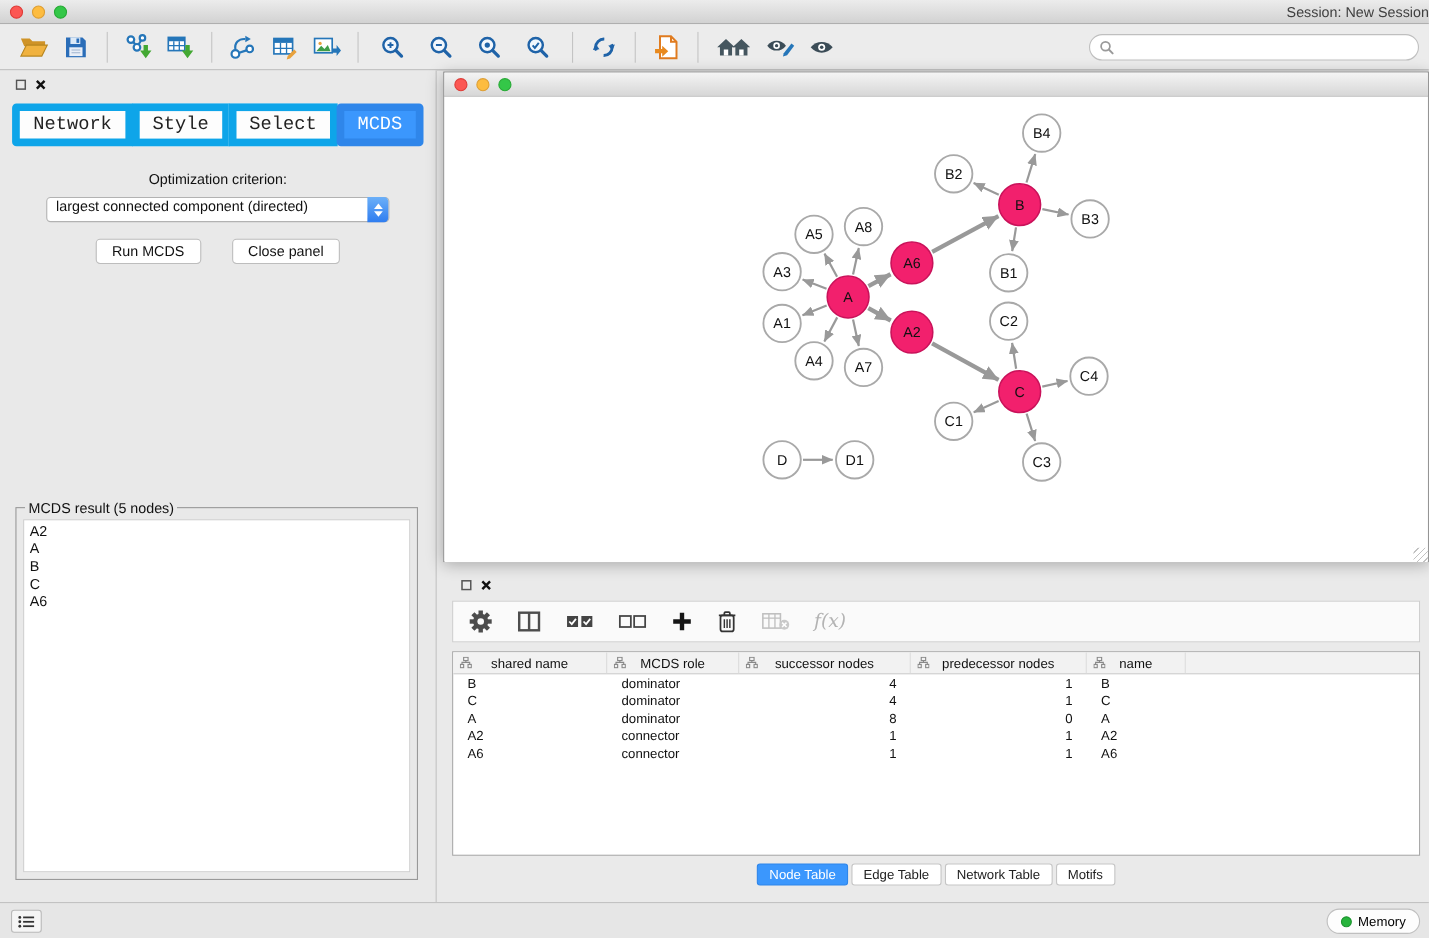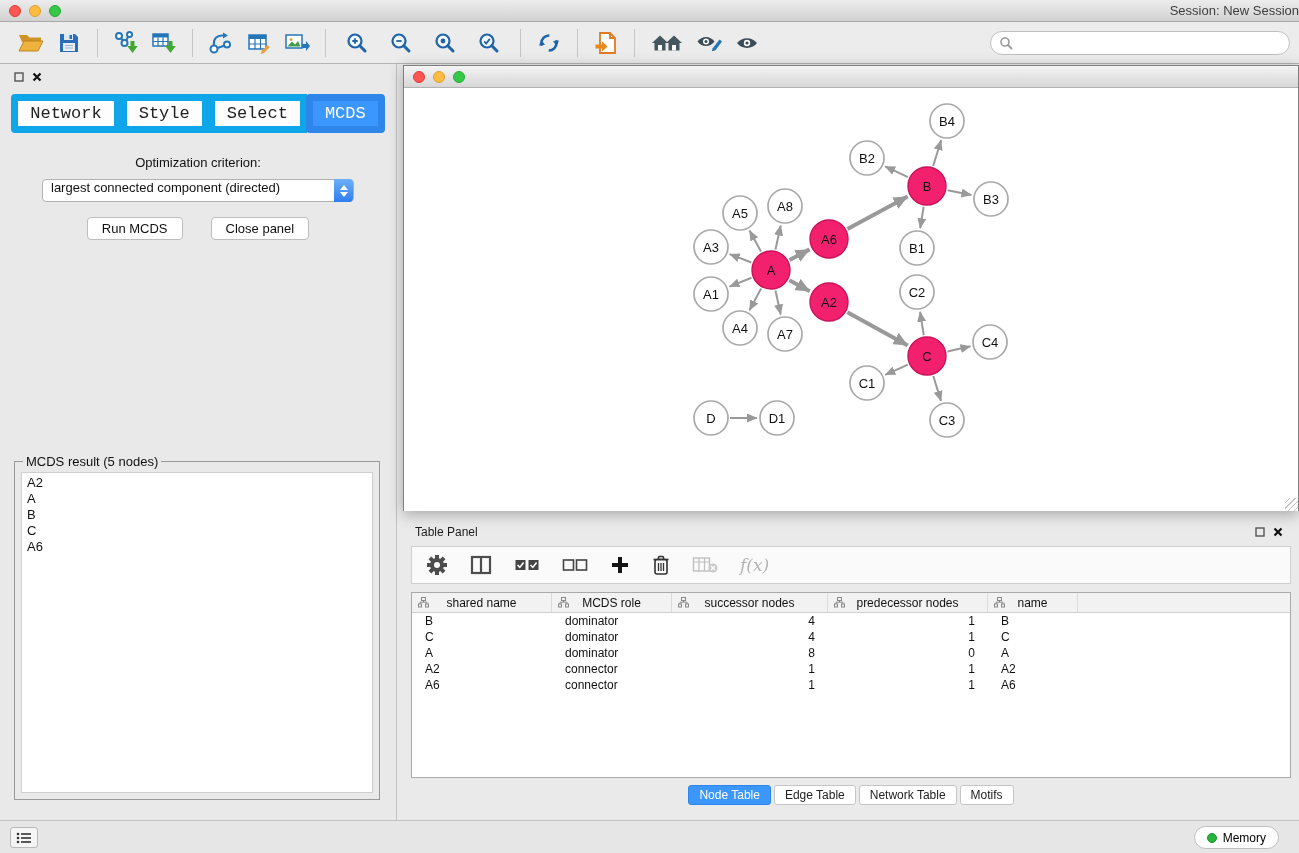--- a/index.html
+++ b/index.html
@@ -143,21 +143,21 @@
   .statusbar {
     position:absolute; left:0; bottom:0; width:100%; height:33px;
     background:#e6e6e6; border-top:1px solid #c2c2c2;
   }
   .list-btn {
     position:absolute; left:10px; top:6px; width:28px; height:21px;
     background:#f5f5f5; border:1px solid #b9b9b9; border-radius:3px;
     display:flex; align-items:center; justify-content:center; cursor:default;
   }
   .memory-btn {
-    position:absolute; right:20px; top:5px; height:23px; padding:0 12px;
+    position:absolute; right:8px; top:5px; height:23px; padding:0 12px;
     background:#fdfdfd; border:1px solid #bfbfbf; border-radius:12px;
     display:flex; align-items:center; gap:6px; font-size:12px; cursor:default;
     font-family:"Liberation Sans", sans-serif;
   }
   .green-dot { width:10px; height:10px; border-radius:50%; background:#27b43c; border:1px solid #1d9430; }
 </style>
 </head>
 <body>
 
 <div class="titlebar">
@@ -475,21 +475,20 @@
           <circle cx="373" cy="330" r="17" fill="#ffffff" stroke="#a9a9a9" stroke-width="1.7"></circle>
           <text x="373" y="334.5" text-anchor="middle" font-size="13" font-family="Liberation Sans, sans-serif" fill="#111111">D1</text>
         </g>
       </svg>
     <div class="nw-grip"></div>
   </div>
 </div>
 
 <div class="table-panel">
   <div class="tp-header">
-    <span class="panel-title">Table Panel</span>
     <button class="mini-btn">
       <svg width="10" height="10" viewBox="0 0 10 10">
         <rect x="1" y="1" width="8" height="8" fill="none" stroke="#555" stroke-width="1.4"></rect>
       </svg>
     </button>
     <button class="mini-btn">
       <svg width="10" height="10" viewBox="0 0 10 10">
         <path d="M1.5 1.5 L8.5 8.5 M8.5 1.5 L1.5 8.5" stroke="#111" stroke-width="2.2"></path>
       </svg>
     </button>

